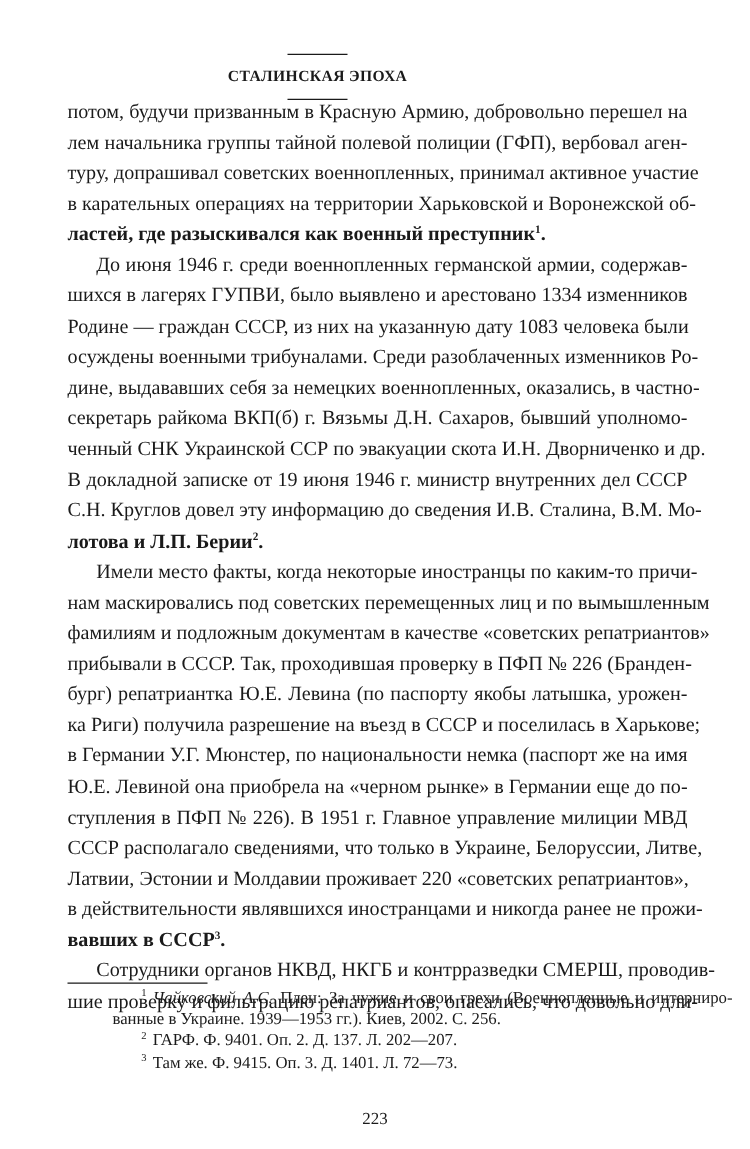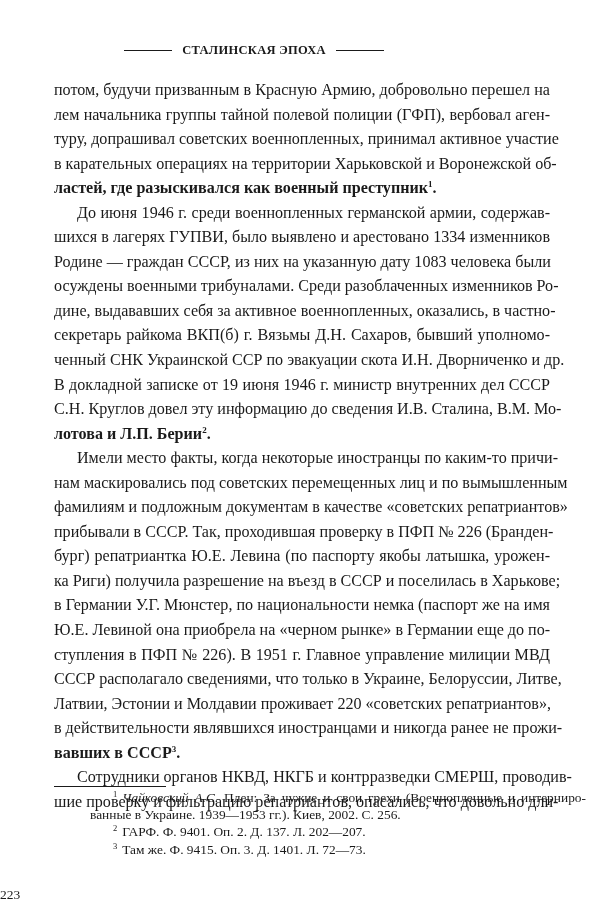--- a/index.html
+++ b/index.html
@@ -21,20 +21,21 @@
       left: 0;
       width: 508px;
       text-align: center;
       font-size: 12.5px;
       font-weight: bold;
       letter-spacing: 0.3px;
       display: flex;
       justify-content: center;
       align-items: center;
       gap: 10px;
+      flex-direction: column;
     }
     .running-head .rule {
       display: inline-block;
       width: 48px;
       height: 0;
       border-top: 1.2px solid #1a1a1a;
     }
     .text-block {
       position: absolute;
       top: 78px;
@@ -90,21 +91,21 @@
       vertical-align: 5px;
       line-height: 0;
       margin-right: 5px;
     }
     .fn-line i { font-style: italic; }
     .page-number {
       position: absolute;
       top: 887px;
       left: 0;
       width: 600px;
-      text-align: left;
+      text-align: center;
       font-size: 13.5px;
     }
   </style>
 </head>
 <body>
 
 <div class="running-head">
   <span class="rule"></span>
   <span>СТАЛИНСКАЯ ЭПОХА</span>
   <span class="rule"></span>
@@ -113,21 +114,21 @@
 <div class="text-block" id="text-block">
     <div class="line"><span>потом, будучи призванным в Красную Армию, добровольно перешел на</span></div>
     <div class="line"><span>лем начальника группы тайной полевой полиции (ГФП), вербовал аген-</span></div>
     <div class="line"><span>туру, допрашивал советских военнопленных, принимал активное участие</span></div>
     <div class="line"><span>в карательных операциях на территории Харьковской и Воронежской об-</span></div>
     <div class="line last"><span>ластей, где разыскивался как военный преступник</span><sup>1</sup><span>.</span></div>
     <div class="line indent"><span>До июня 1946 г. среди военнопленных германской армии, содержав-</span></div>
     <div class="line"><span>шихся в лагерях ГУПВИ, было выявлено и арестовано 1334 изменников</span></div>
     <div class="line"><span>Родине — граждан СССР, из них на указанную дату 1083 человека были</span></div>
     <div class="line"><span>осуждены военными трибуналами. Среди разоблаченных изменников Ро-</span></div>
-    <div class="line"><span>дине, выдававших себя за активное военнопленных, оказались, в частно-</span></div>
+    <div class="line"><span>дине, выдававших себя за немецких военнопленных, оказались, в частно-</span></div>
     <div class="line"><span>секретарь райкома ВКП(б) г. Вязьмы Д.Н. Сахаров, бывший уполномо-</span></div>
     <div class="line"><span>ченный СНК Украинской ССР по эвакуации скота И.Н. Дворниченко и др.</span></div>
     <div class="line"><span>В докладной записке от 19 июня 1946 г. министр внутренних дел СССР</span></div>
     <div class="line"><span>С.Н. Круглов довел эту информацию до сведения И.В. Сталина, В.М. Мо-</span></div>
     <div class="line last"><span>лотова и Л.П. Берии</span><sup>2</sup><span>.</span></div>
     <div class="line indent"><span>Имели место факты, когда некоторые иностранцы по каким-то причи-</span></div>
     <div class="line"><span>нам маскировались под советских перемещенных лиц и по вымышленным</span></div>
     <div class="line"><span>фамилиям и подложным документам в качестве «советских репатриантов»</span></div>
     <div class="line"><span>прибывали в СССР. Так, проходившая проверку в ПФП № 226 (Бранден-</span></div>
     <div class="line"><span>бург) репатриантка Ю.Е. Левина (по паспорту якобы латышка, урожен-</span></div>

